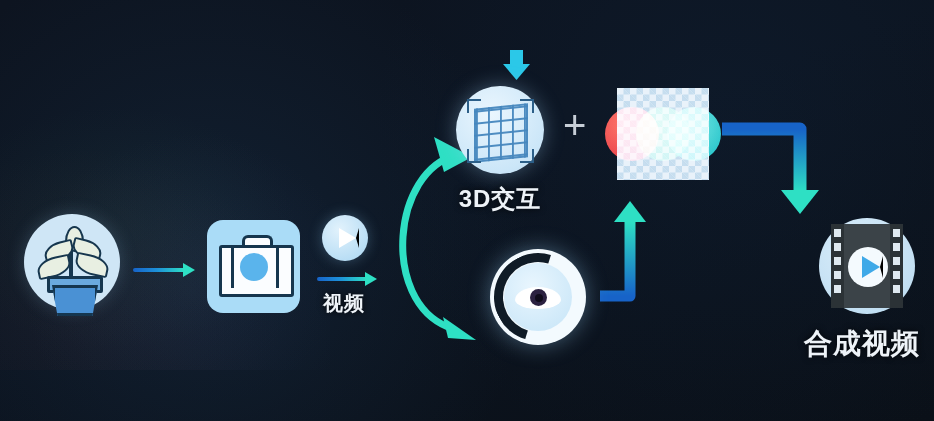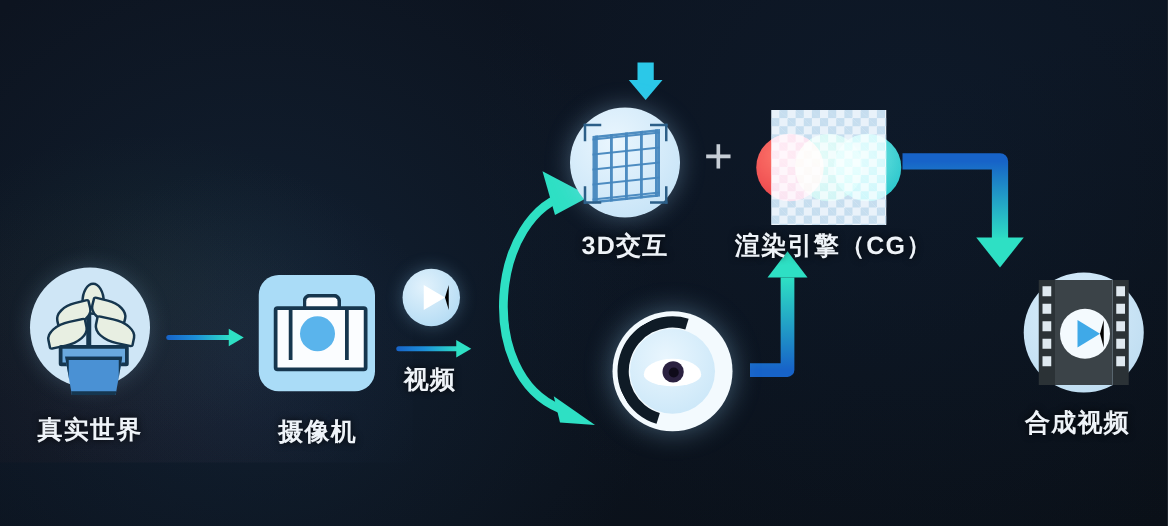--- a/index.html
+++ b/index.html
@@ -264,37 +264,35 @@
       <div class="pot-stem" style="left:45px; top:18px; width:4px; height:50px;"></div>
       <div class="leaf" style="left:41px; top:12px; width:15px; height:22px; border-radius:50% 50% 50% 50%/60% 60% 40% 40%;"></div>
       <div class="leaf" style="left:20px; top:28px; width:26px; height:15px; transform:rotate(-14deg);"></div>
       <div class="leaf" style="left:48px; top:26px; width:26px; height:15px; transform:rotate(14deg) scaleX(-1);"></div>
       <div class="leaf" style="left:13px; top:43px; width:30px; height:16px; transform:rotate(-12deg);"></div>
       <div class="leaf" style="left:51px; top:41px; width:30px; height:16px; transform:rotate(12deg) scaleX(-1);"></div>
       <div class="pot-rim" style="left:23px; top:62px; width:50px; height:11px;"></div>
       <div class="pot-body" style="left:28px; top:71px; width:40px; height:25px; clip-path:polygon(0 0,100% 0,88% 100%,12% 100%);"></div>
     </div>
   </div>
-  <div class="cap" style="left:4px; top:330px; width:136px; font-size:20px;">真实世界</div>
 
   <div>
     <div class="thin-arrow-line" style="left:133px; top:268px; width:52px;"></div>
     <div class="thin-arrow-head" style="left:183px; top:263px;"></div>
   </div>
 
   <div class="node" style="left:207px; top:220px;">
     <div class="cam-box" style="position:relative; width:93px; height:93px;">
       <div class="cam-hump" style="left:35px; top:15px; width:25px; height:11px;"></div>
       <div class="cam-body" style="left:12px; top:25px; width:69px; height:46px;"></div>
       <div class="cam-strip" style="left:24px; top:28px; height:40px;"></div>
       <div class="cam-strip" style="left:69px; top:28px; height:40px;"></div>
       <div class="cam-lens" style="left:33px; top:33px; width:28px; height:28px;"></div>
     </div>
   </div>
-  <div class="cap" style="left:200px; top:332px; width:108px; font-size:20px;">摄像机</div>
 
   <div class="node" style="left:322px; top:215px;">
     <div class="play-circle" style="position:relative; width:46px; height:46px;">
       <div class="tri-white" style="left:17px; top:13px; border-top:10px solid transparent; border-bottom:10px solid transparent; border-left:17px solid #ffffff;"></div>
     </div>
   </div>
   <div>
     <div class="thin-arrow-line" style="left:317px; top:277px; width:50px;"></div>
     <div class="thin-arrow-head" style="left:365px; top:272px;"></div>
   </div>
@@ -302,33 +300,32 @@
 
   <div class="node" style="left:456px; top:86px;">
     <div class="grid-disc" style="position:relative; width:88px; height:88px;">
       <div class="grid-mesh" style="left:18px; top:20px; width:50px; height:50px;"></div>
       <div class="brk" style="left:11px; top:13px; width:12px; height:12px; border-right:none; border-bottom:none;"></div>
       <div class="brk" style="left:64px; top:13px; width:12px; height:12px; border-left:none; border-bottom:none;"></div>
       <div class="brk" style="left:11px; top:63px; width:12px; height:12px; border-right:none; border-top:none;"></div>
       <div class="brk" style="left:64px; top:63px; width:12px; height:12px; border-left:none; border-top:none;"></div>
     </div>
   </div>
-  <div class="cap" style="left:440px; top:183px; width:120px; font-size:20px;">3D交互</div>
+  <div class="cap" style="left:440px; top:183px; width:120px; font-size:24px;">3D交互</div>
 
   <div class="plus-sign" style="left:563px; top:105px; font-size:40px; line-height:40px;">+</div>
 
   <div class="node" style="left:605px; top:88px;">
     <div style="position:relative; width:116px; height:92px;">
       <div class="cg-check" style="left:12px; top:0px; width:92px; height:92px;"></div>
       <div class="rgb-ball" style="left:0px;  top:19px; width:54px; height:54px; background: radial-gradient(circle at 38% 32%, #ff6a52 0%, #e8302a 78%, #cf2420 100%);"></div>
       <div class="rgb-ball" style="left:31px; top:19px; width:54px; height:54px; background: radial-gradient(circle at 38% 32%, #7fe39a 0%, #32b563 78%, #2aa257 100%);"></div>
       <div class="rgb-ball" style="left:62px; top:19px; width:54px; height:54px; background: radial-gradient(circle at 38% 32%, #7ae8e0 0%, #22c2c4 78%, #1bb0b6 100%);"></div>
     </div>
   </div>
-  <div class="cap" style="left:578px; top:183px; width:178px; font-size:20px;">渲染引擎（CG）</div>
 
   <div class="node" style="left:490px; top:249px;">
     <div class="cv-outer" style="position:relative; width:96px; height:96px;">
       <div class="cv-arc" style="left:4px; top:4px; width:70px; height:70px;"></div>
       <div class="cv-inner" style="left:14px; top:14px; width:68px; height:68px;"></div>
       <div class="eye-shape" style="left:25px; top:38px; width:46px; height:22px;"></div>
       <div class="eye-pupil" style="left:40px; top:40px; width:17px; height:17px;"></div>
       <div class="eye-pupil-in" style="left:45px; top:45px; width:8px; height:8px;"></div>
     </div>
   </div>
@@ -345,15 +342,15 @@
       <div class="perf" style="left:15px; top:67px; width:7px; height:8px;"></div>
       <div class="perf" style="left:74px; top:11px; width:7px; height:8px;"></div>
       <div class="perf" style="left:74px; top:25px; width:7px; height:8px;"></div>
       <div class="perf" style="left:74px; top:39px; width:7px; height:8px;"></div>
       <div class="perf" style="left:74px; top:53px; width:7px; height:8px;"></div>
       <div class="perf" style="left:74px; top:67px; width:7px; height:8px;"></div>
       <div style="position:absolute; left:29px; top:29px; width:40px; height:40px; border-radius:50%; background:#f4fafe;"></div>
       <div class="tri-white" style="left:43px; top:38px; border-top:11px solid transparent; border-bottom:11px solid transparent; border-left:18px solid #3fa9e8;"></div>
     </div>
   </div>
-  <div class="cap" style="left:800px; top:325px; width:124px; font-size:20px;">合成视频</div>
+  <div class="cap" style="left:800px; top:325px; width:124px; font-size:28px;">合成视频</div>
 
 </div>
 
 </body></html>

